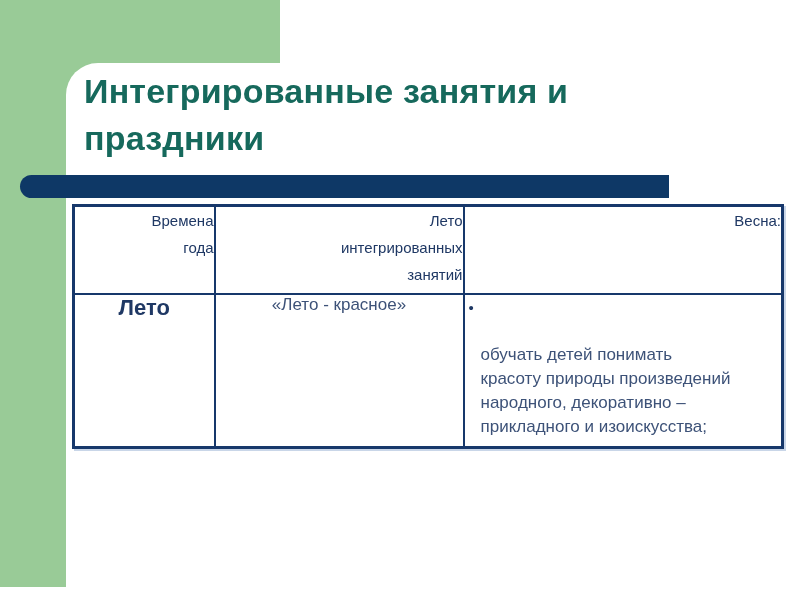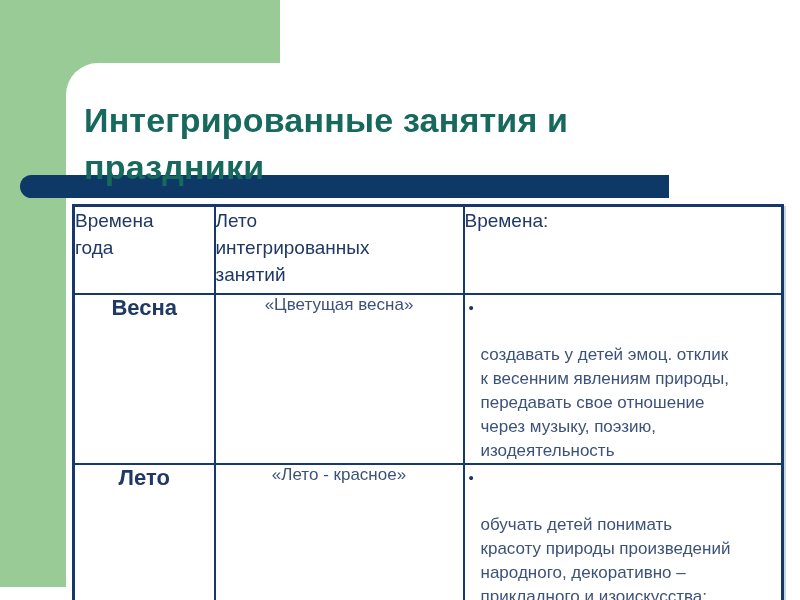--- a/index.html
+++ b/index.html
@@ -18,40 +18,40 @@
   }
   .title-bar {
     position:absolute; left:20px; top:175px; width:649px; height:23px;
     background:var(--accent-navy, #0E3866);
     border-radius:12px 0 0 12px; z-index:3;
   }
   .slide-title {
     position:absolute; left:84px; top:68px; width:660px; z-index:4;
     font-size:34px; font-weight:bold; line-height:47px;
     color:var(--title-teal, #16695C);
-    white-space:pre-line; letter-spacing:0.2px;margin-top:29px;
+    white-space:pre-line; letter-spacing:0.2px;
   }
   .table-wrap { position:absolute; left:72px; top:204px; z-index:4; }
   table.seasons {
     border-collapse:collapse; table-layout:fixed; width:709px;
     border:3px solid var(--border-navy, #17386B);
     box-shadow:2px 2px 0 0 #c9d6e8;
     background:#fff;
   }
   table.seasons th, table.seasons td {
     border:2px solid var(--border-navy, #17386B);
     vertical-align:top; padding:0; overflow:hidden;
   }
   tr.hdr-row  { height:88px; }
   tr.row-1    { height:134px; }
   tr.row-2    { height:154px; }
   th.hdr {
-    font-weight:normal; font-size:19px; line-height:27px;
+    font-weight:normal; font-size:15px; line-height:27px;
     color:var(--header-text, #1F3864);
-    text-align:left; padding-top:8px; white-space:pre-line;
+    text-align:right; padding-top:8px; white-space:pre-line;
   }
   td.season {
     font-size:22px; font-weight:bold; color:var(--header-text, #1F3864);
     text-align:center; padding-top:7px;
   }
   td.theme {
     font-size:17px; color:var(--body-text, #3D5278);
     text-align:center; padding-top:9px;
   }
   td.tasks { padding:5px 4px 0 0; }
@@ -83,35 +83,21 @@
         <col style="width:249px">
         <col style="width:319px">
       </colgroup>
       <tbody>
         <tr class="hdr-row">
           <th class="hdr">Времена
 года</th>
           <th class="hdr">Лето
 интегрированных
 занятий</th>
-          <th class="hdr">Времена:</th>
-        </tr>
-        <tr class="row-1">
-          <td class="season">Весна</td>
-          <td class="theme">«Цветущая весна»</td>
-          <td class="tasks">
-            <div class="task">
-              <span class="bullet">•</span>
-              <span>создавать у детей эмоц. отклик
-к весенним явлениям природы,
-передавать свое отношение
-через музыку, поэзию,
-изодеятельность</span>
-            </div>
-          </td>
+          <th class="hdr">Весна:</th>
         </tr>
         <tr class="row-2">
           <td class="season">Лето</td>
           <td class="theme">«Лето - красное»</td>
           <td class="tasks">
             <div class="task">
               <span class="bullet">•</span>
               <span>обучать детей понимать
 красоту природы произведений
 народного, декоративно –

